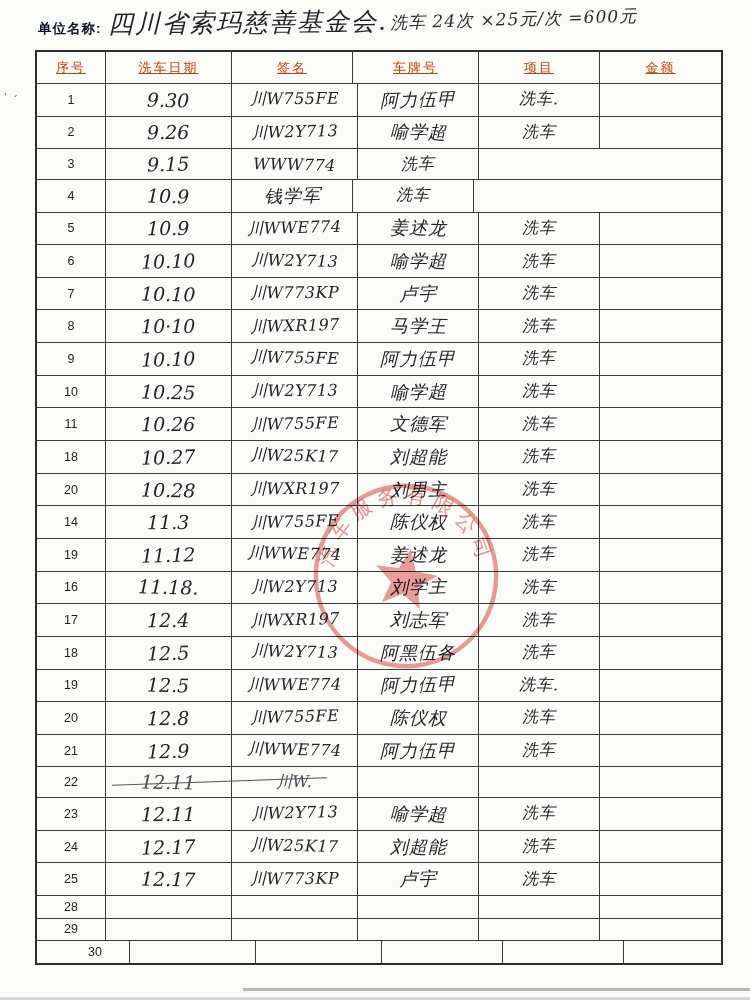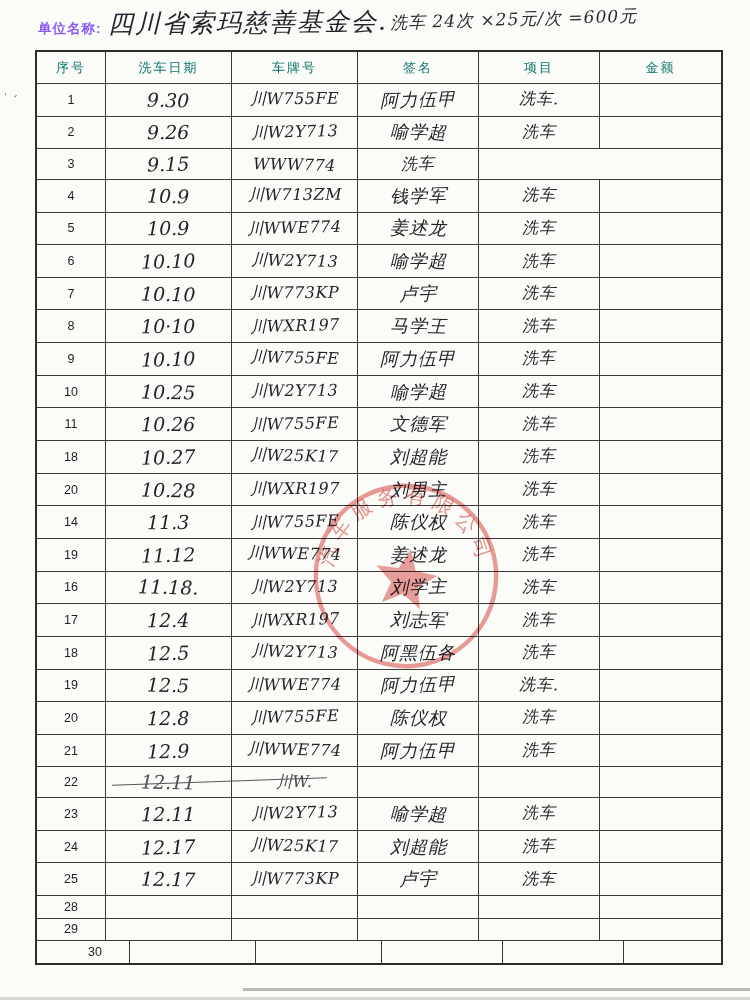--- a/index.html
+++ b/index.html
@@ -16,21 +16,21 @@
   }
   .scan-shadow-bottom2{
     position:absolute;left:0px;top:997px;width:750px;height:3px;
     background:#d8d8d3;
   }
 
   
   .header{position:absolute;left:38px;top:12px;width:700px;height:36px;}
   .unit-label{
     position:absolute;left:0;top:8px;
-    font-size:13.5px;font-weight:bold;color:#8b5cf6;letter-spacing:1px;
+    font-size:13.5px;font-weight:bold;color:#0f172a;letter-spacing:1px;
   }
   .hw{ 
     font-family:"DejaVu Serif",serif;
     font-style:italic;
     color:#23232b;
     white-space:nowrap;
   }
   .unit-name{
     position:absolute;left:70px;top:-6px;
     font-size:25px;transform:rotate(-.6deg);
@@ -58,21 +58,21 @@
   .trow:last-child{border-bottom:none;margin-left:24px;}
   .trow.head{flex:0 0 31px;}
   .cell{
     border-right:1.2px solid #3a3a3a;
     display:flex;align-items:center;justify-content:center;
     position:relative;box-sizing:border-box;overflow:visible;
   }
   .cell:last-child{border-right:none;}
   .c0{width:69px;}  .c1{width:126px;} .c2{width:126px;}
   .c3{width:121px;} .c4{width:121px;} .c5{flex:1;}
-  .head .cell{font-size:13px;color:#0f766e;letter-spacing:2px;}
+  .head .cell{font-size:13px;color:#c2410c;letter-spacing:2px;text-decoration:underline;}
   .rowno{font-size:12.5px;color:#1d1d25;font-family:"Liberation Sans",sans-serif;}
   .hw-date{font-size:19px;}
   .hw-plate{font-size:16px;letter-spacing:.5px;}
   .hw-sign{font-size:18px;letter-spacing:1px;}
   .hw-item{font-size:16px;letter-spacing:1px;}
   .tilt-a{transform:rotate(-1.5deg);}
   .tilt-b{transform:rotate(1.2deg);}
   .tilt-c{transform:rotate(-.4deg);}
   .strike-line{
     position:absolute;left:6px;top:46%;width:215px;height:0;
@@ -94,22 +94,22 @@
   <span class="unit-label">单位名称:</span>
   <span class="hw unit-name">四川省索玛慈善基金会.</span>
   <span class="hw annotation">洗车 24次 ×25元/次 =600元</span>
 </div>
 <span class="margin-mark hw">、,</span>
 
 <div class="sheet">
   <div class="trow head">
     <div class="cell c0">序号</div>
     <div class="cell c1">洗车日期</div>
+    <div class="cell c3">签名</div>
     <div class="cell c2">车牌号</div>
-    <div class="cell c3">签名</div>
     <div class="cell c4">项目</div>
     <div class="cell c5">金额</div>
   </div>
 
 <div class="trow">
       <div class="cell c0">
         <span class="rowno">1</span>
       </div>
       <div class="cell c1">
         <span class="hw hw-date tilt-b">9.30</span>
@@ -163,23 +163,20 @@
       <div class="cell c5">
         <span class="hw hw-item tilt-b"></span>
       </div>
     </div>
     <div class="trow">
       <div class="cell c0">
         <span class="rowno">4</span>
       </div>
       <div class="cell c1">
         <span class="hw hw-date tilt-b">10.9</span>
-      </div>
-      <div class="cell c2">
-        <span class="hw hw-plate tilt-c">川W713ZM</span>
       </div>
       <div class="cell c3">
         <span class="hw hw-sign tilt-a">钱学军</span>
       </div>
       <div class="cell c4">
         <span class="hw hw-item tilt-b">洗车</span>
       </div>
       <div class="cell c5">
         <span class="hw hw-item tilt-c"></span>
       </div>

